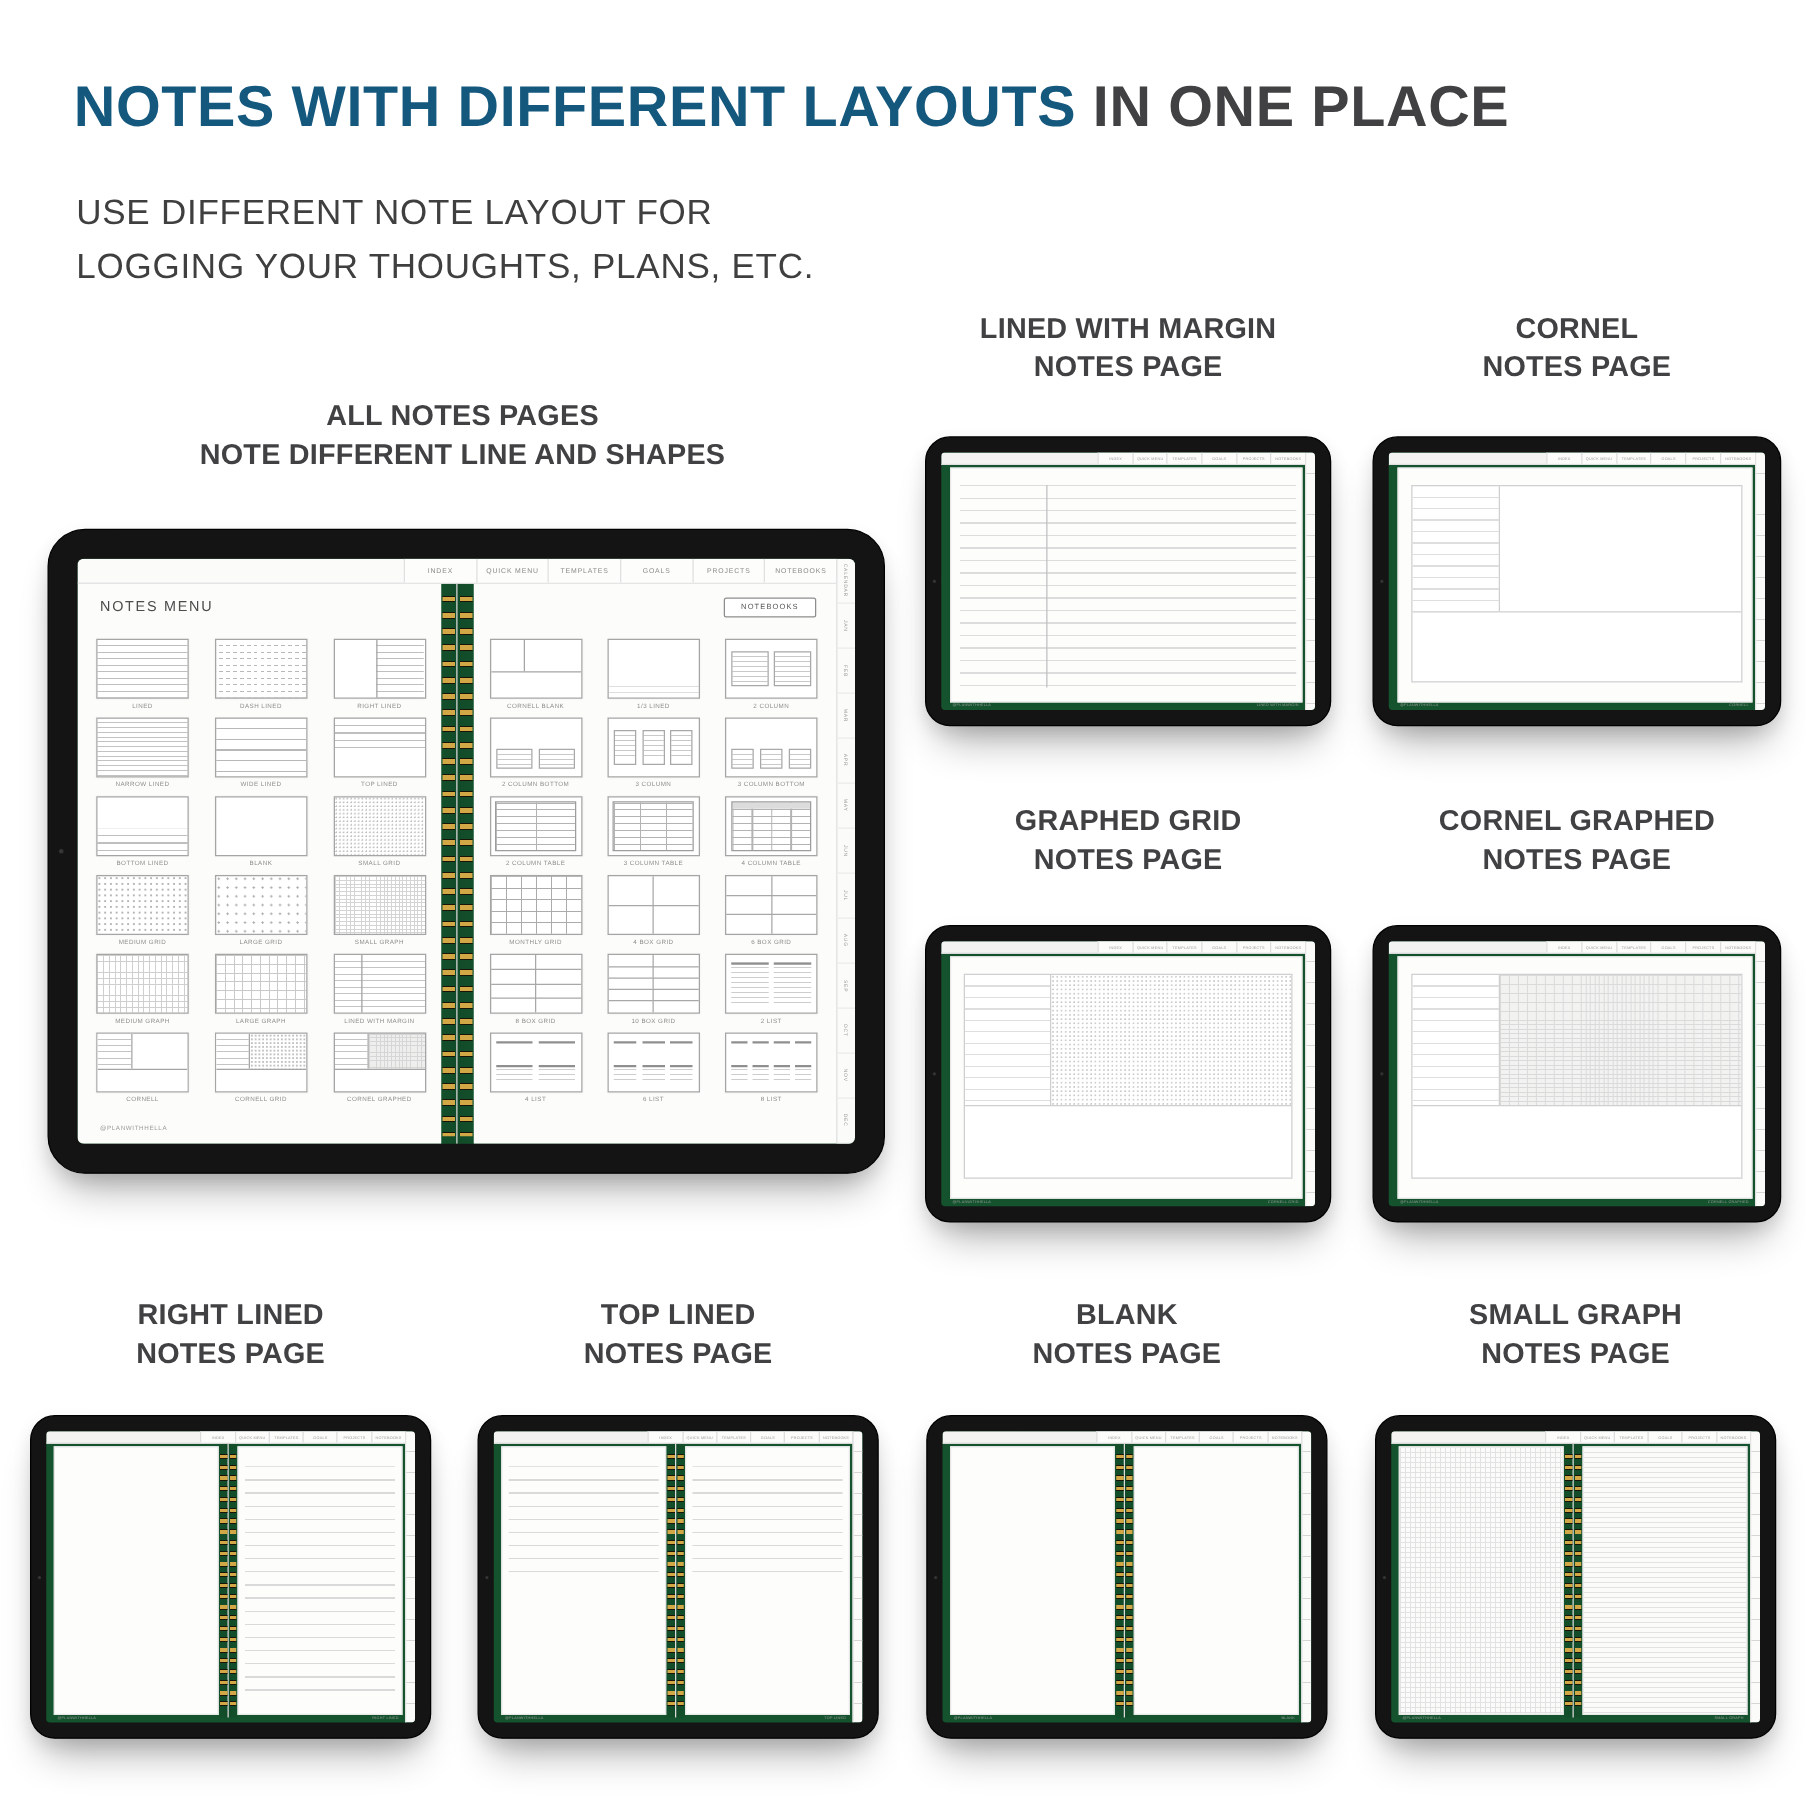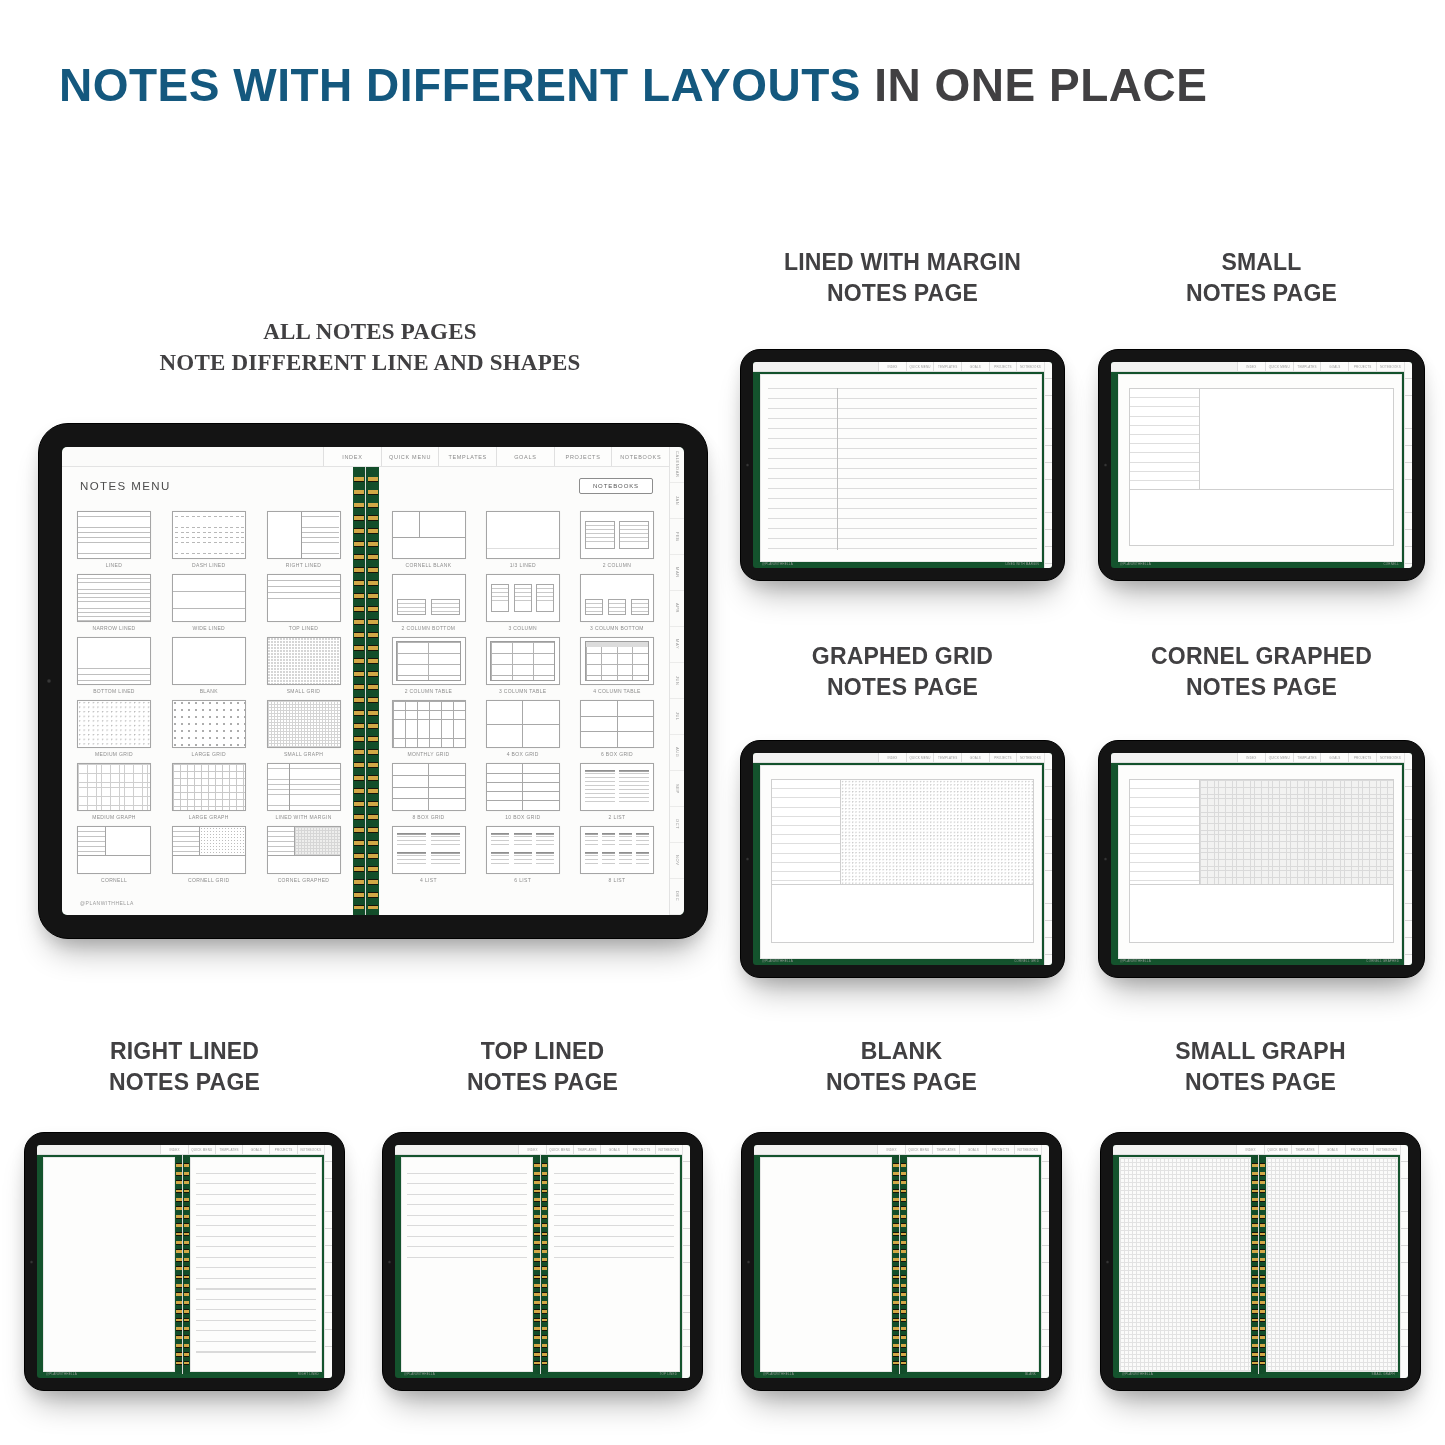--- a/index.html
+++ b/index.html
@@ -6,21 +6,21 @@
   html,body { background:#fff; }
   body { font-family:"Liberation Sans","DejaVu Sans",sans-serif; width:1445px; height:1445px; overflow:hidden; position:relative; }
   #canvas { position:absolute; inset:0; width:1294px; height:1445px; background:#fff; }
 
   
   .hero-title { position:absolute; left:59px; top:58px; font-size:46px; font-weight:800; letter-spacing:0.5px; white-space:nowrap; }
   .hero-title .hl { color:#14587E; }
   .hero-title .rest { color:#414042; }
   .hero-sub { position:absolute; left:61px; top:148px; font-size:28px; line-height:1.55; color:#3f3f3f; letter-spacing:0.6px; font-weight:500; }
 
-  .caption { position:absolute; text-align:center; font-weight:800; color:#414042; font-size:23px; line-height:1.34; letter-spacing:0.2px;font-family:Liberation Serif, serif; }
+  .caption { position:absolute; text-align:center; font-weight:800; color:#414042; font-size:23px; line-height:1.34; letter-spacing:0.2px; }
   .cap-main { left:32px; top:317px; width:676px; }
 
   
   .tablet { position:absolute; background:#141414; box-shadow:0 22px 32px -12px rgba(0,0,0,0.33), 0 6px 14px rgba(0,0,0,0.10); border:1px solid #000; }
   .tablet.big { left:38px; top:423px; width:670px; height:516px; border-radius:30px; }
   .tablet.mini { border-radius:20px; left:0; right:0; }
   .screen { position:absolute; background:#14532d; overflow:hidden; }
   .big > .screen { inset:23px; border-radius:5px; }
   .mini > .screen { inset:12px; border-radius:3px; }
   .cam { position:absolute; left:8px; top:50%; transform:translateY(-50%); width:4px; height:4px; border-radius:50%; background:#3a3a3a; box-shadow:0 0 1px #000 inset; }
@@ -132,20 +132,24 @@
   .pg-lined::before { content:""; position:absolute; left:4%; right:4%; top:7%; bottom:5%; background-image:repeating-linear-gradient(to bottom,#dadada 0 1px,transparent 1px 10.5px); }
   .pg-toplined::before { content:""; position:absolute; left:4%; right:4%; top:7%; height:41%; background-image:repeating-linear-gradient(to bottom,#dadada 0 1px,transparent 1px 10.5px); }
   .pg-graph { background-color:#fbfbfa; background-image:repeating-linear-gradient(to right,#e2e2e2 0 0.6px,transparent 0.6px 4px),repeating-linear-gradient(to bottom,#e2e2e2 0 0.6px,transparent 0.6px 4px); }
 </style>
 </head>
 <body>
 
 <div id="canvas">
 
   <div class="hero-title"><span class="hl">NOTES WITH DIFFERENT LAYOUTS</span><span class="rest"> IN ONE PLACE</span></div>
+  <div class="hero-sub">
+    <div>USE DIFFERENT NOTE LAYOUT FOR</div>
+    <div>LOGGING YOUR THOUGHTS, PLANS, ETC.</div>
+  </div>
 
   <div class="caption cap-main">
     <div>ALL NOTES PAGES</div>
     <div>NOTE DIFFERENT LINE AND SHAPES</div>
   </div>
 
   <div class="tablet big">
     <div class="cam"></div>
     <div class="screen">
       <div class="big-tabbar">
@@ -416,21 +420,21 @@
           <div class="mini-content">
             <div class="page-full lm-page"></div>
           </div>
           <div class="mini-footer-l">@PLANWITHHELLA</div>
           <div class="mini-footer-r">LINED WITH MARGIN</div>
         </div>
       </div>
   </div>
   <div class="card row1 colB">
     <div class="card-title">
-        <div>SMALL</div>
+        <div>CORNEL</div>
         <div>NOTES PAGE</div>
       </div>
     <div class="tablet mini">
         <div class="cam"></div>
         <div class="screen">
           <div class="mini-tabbar">
             <div class="mini-tabs">
               <div class="mini-tab">INDEX</div>
               <div class="mini-tab">QUICK MENU</div>
               <div class="mini-tab">TEMPLATES</div>

